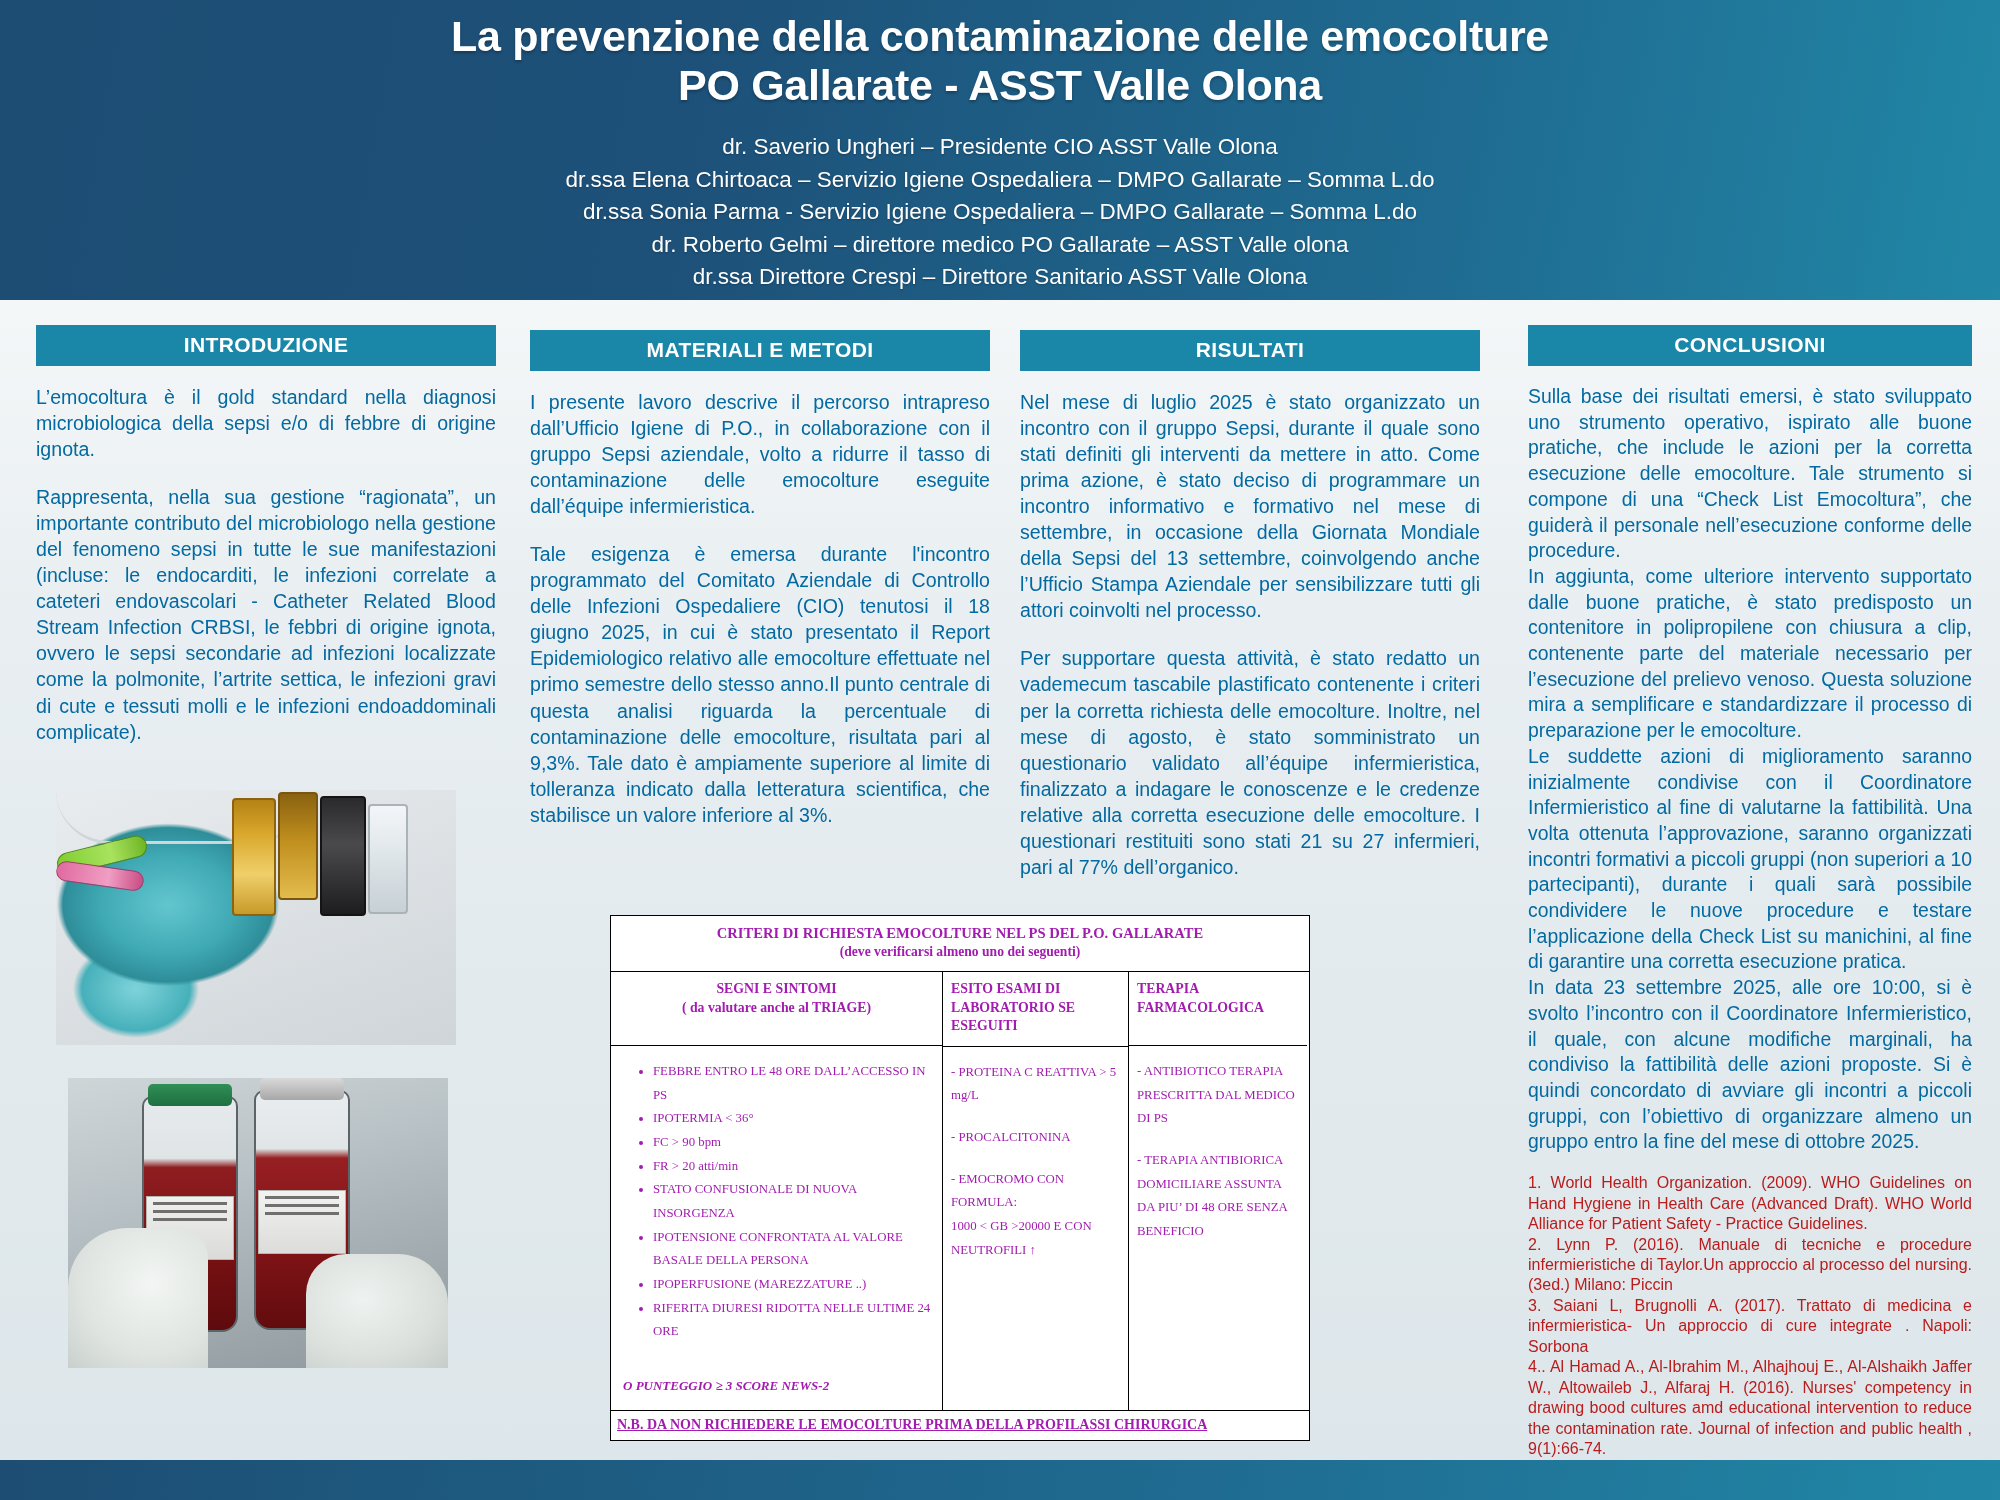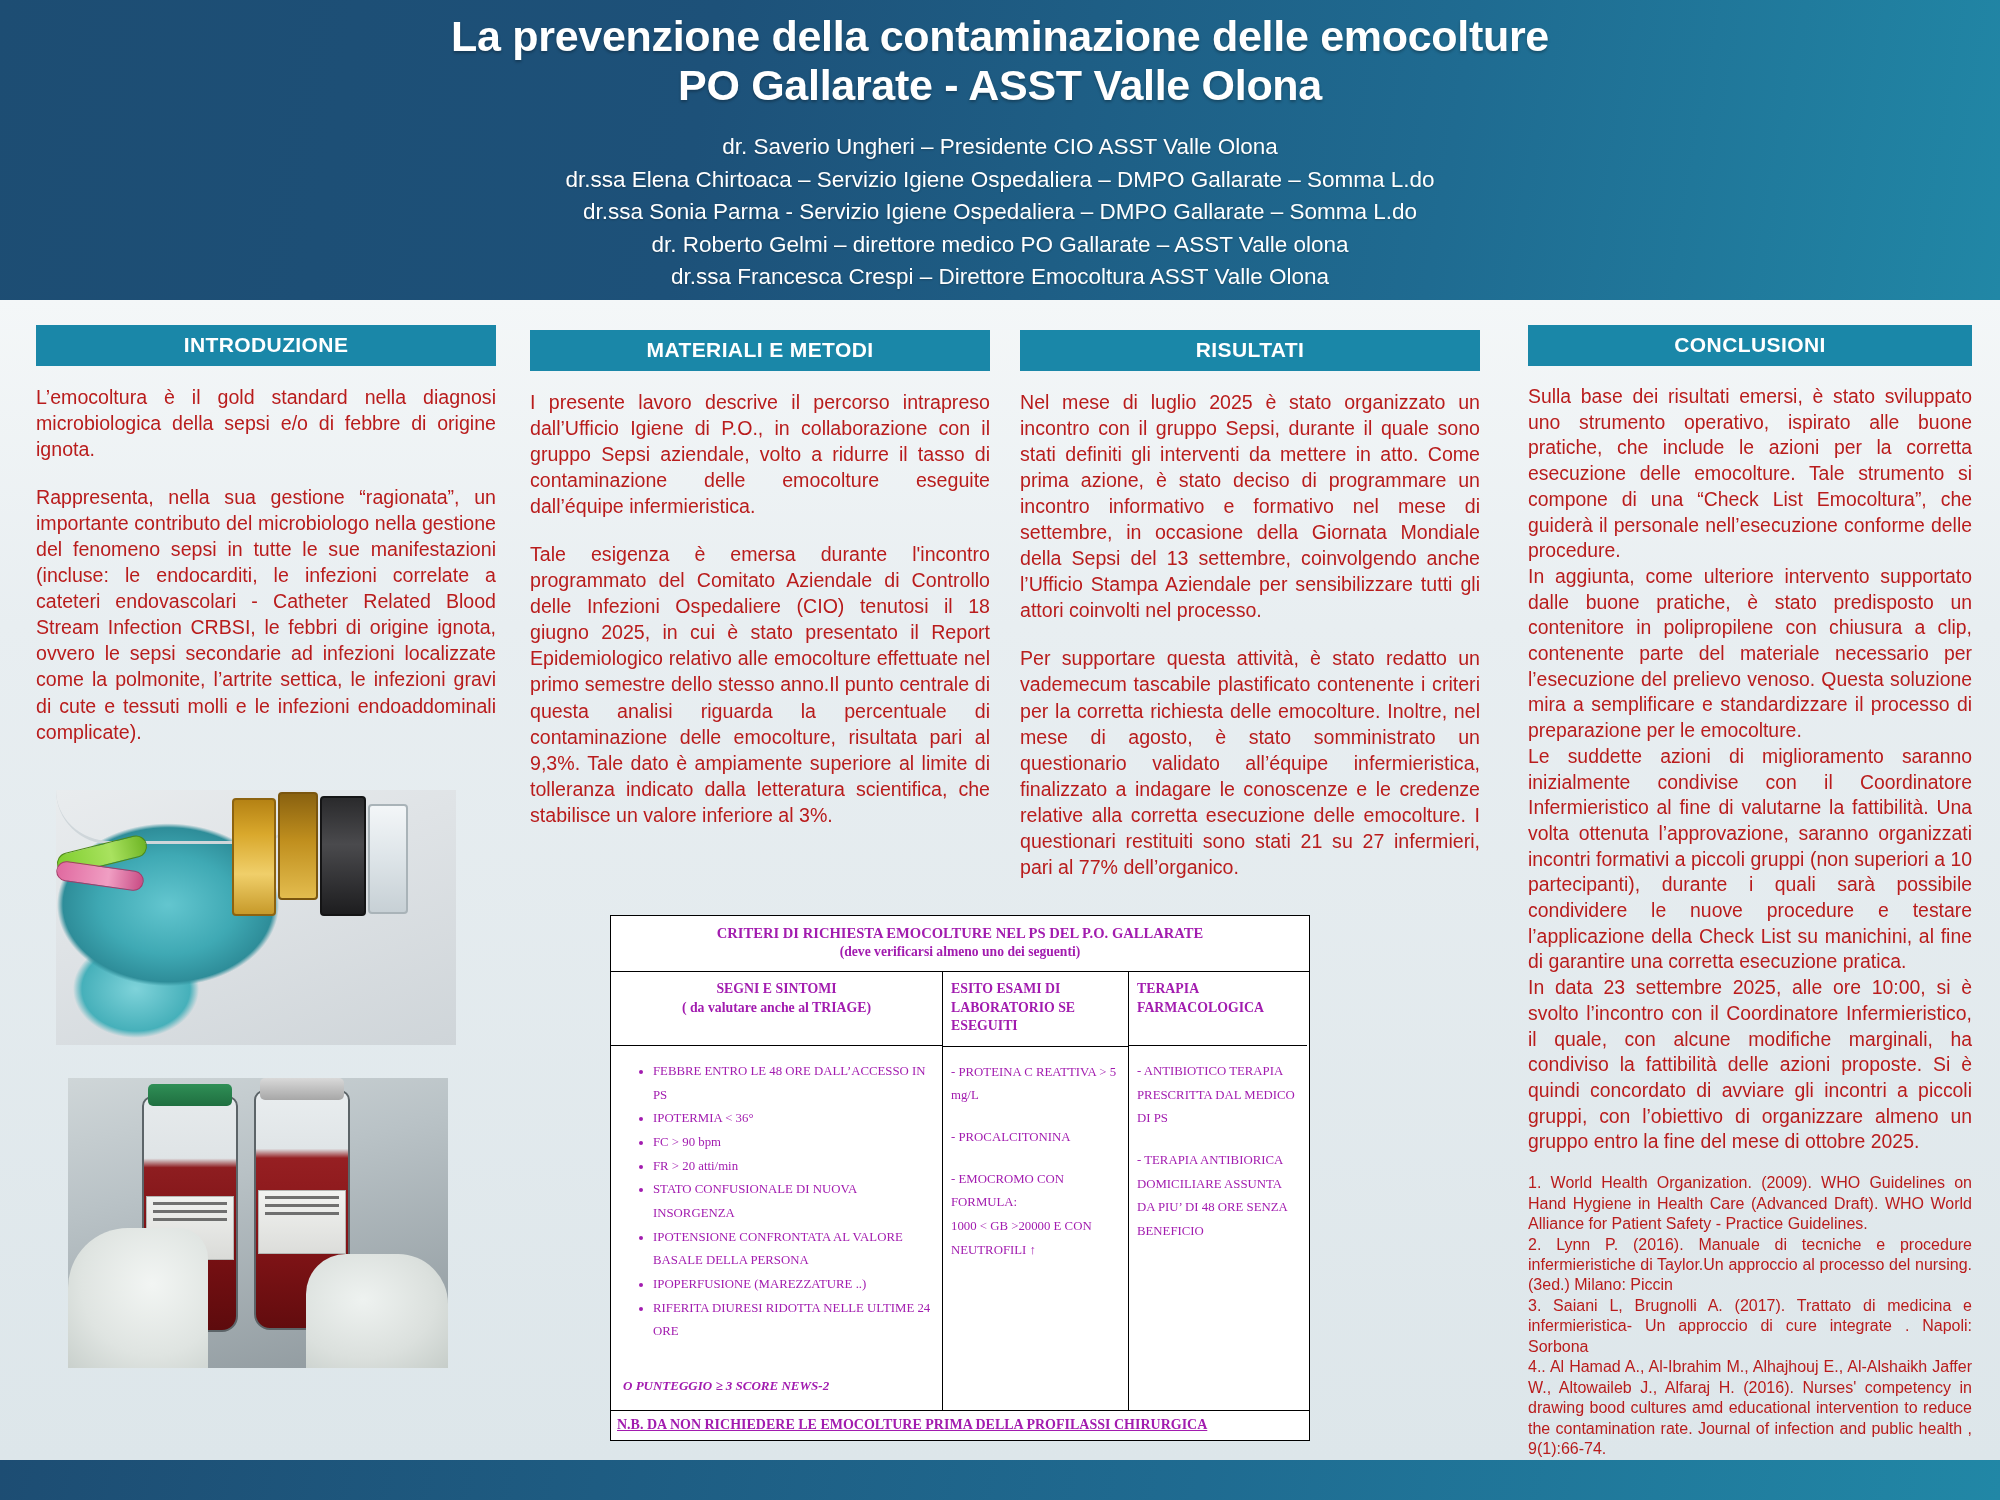--- a/index.html
+++ b/index.html
@@ -54,21 +54,21 @@
     color: #ffffff;
     font-size: 21px; font-weight: bold; letter-spacing: 0.4px;
     text-align: center;
     padding: 8px 0 9px 0;
     margin-bottom: 18px;
   }
   .section-head.biblio { margin-bottom: 6px; padding: 7px 0 8px 0; }
 
   .body-text {
     font-size: 19.6px; line-height: 1.33;
-    color: #b91c1c; text-align: justify;
+    color: #0369a1; text-align: justify;
   }
   .body-text p { margin: 0 0 22px 0; }
   .body-text p:last-child { margin-bottom: 0; }
 
   .col-4 .body-text { font-size: 19.4px; line-height: 1.325; }
   .col-4 .body-text p { margin: 0 0 0 0; }
 
   .biblio-text {
     font-size: 16px; line-height: 1.28; color: #b91c1c; text-align: justify;
   }
@@ -183,21 +183,21 @@
   <div class="header">
     <div class="poster-title">
       <div>La prevenzione della contaminazione delle emocolture</div>
       <div>PO Gallarate - ASST Valle Olona</div>
     </div>
     <div class="authors">
       <div class="author-line">dr. Saverio Ungheri – Presidente CIO ASST Valle Olona</div>
       <div class="author-line">dr.ssa Elena Chirtoaca – Servizio Igiene Ospedaliera – DMPO Gallarate – Somma L.do</div>
       <div class="author-line">dr.ssa Sonia Parma - Servizio Igiene Ospedaliera – DMPO Gallarate – Somma L.do</div>
       <div class="author-line">dr. Roberto Gelmi – direttore medico PO Gallarate – ASST Valle olona</div>
-      <div class="author-line">dr.ssa Francesca Crespi – Direttore Emocoltura ASST Valle Olona</div>
+      <div class="author-line">dr.ssa Direttore Crespi – Direttore Sanitario ASST Valle Olona</div>
     </div>
   </div>
 
   <div class="body-bg"></div>
   <div class="footer-bar"></div>
 
   <div class="col col-1">
     <div class="section-head">INTRODUZIONE</div>
     <div class="body-text">
       <p>L’emocoltura è il gold standard nella diagnosi microbiologica della sepsi e/o di febbre di origine ignota.</p>

